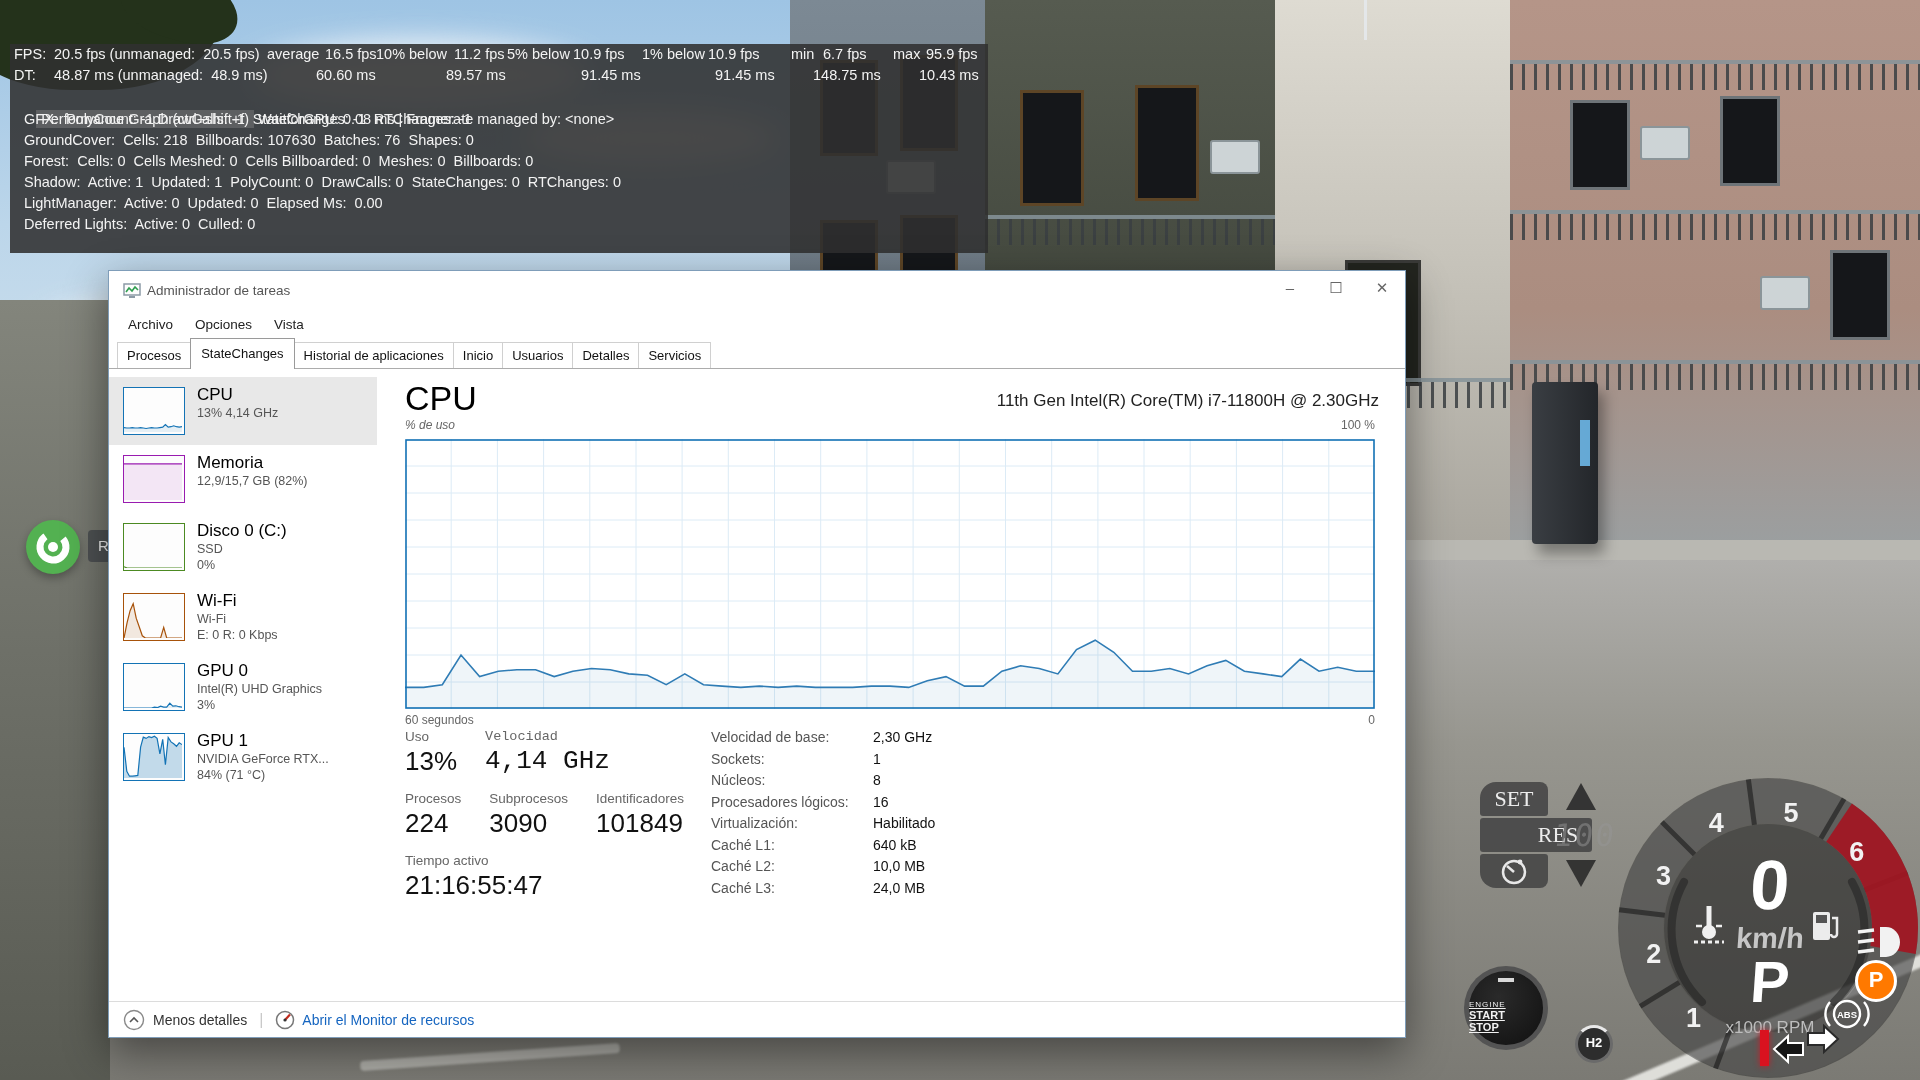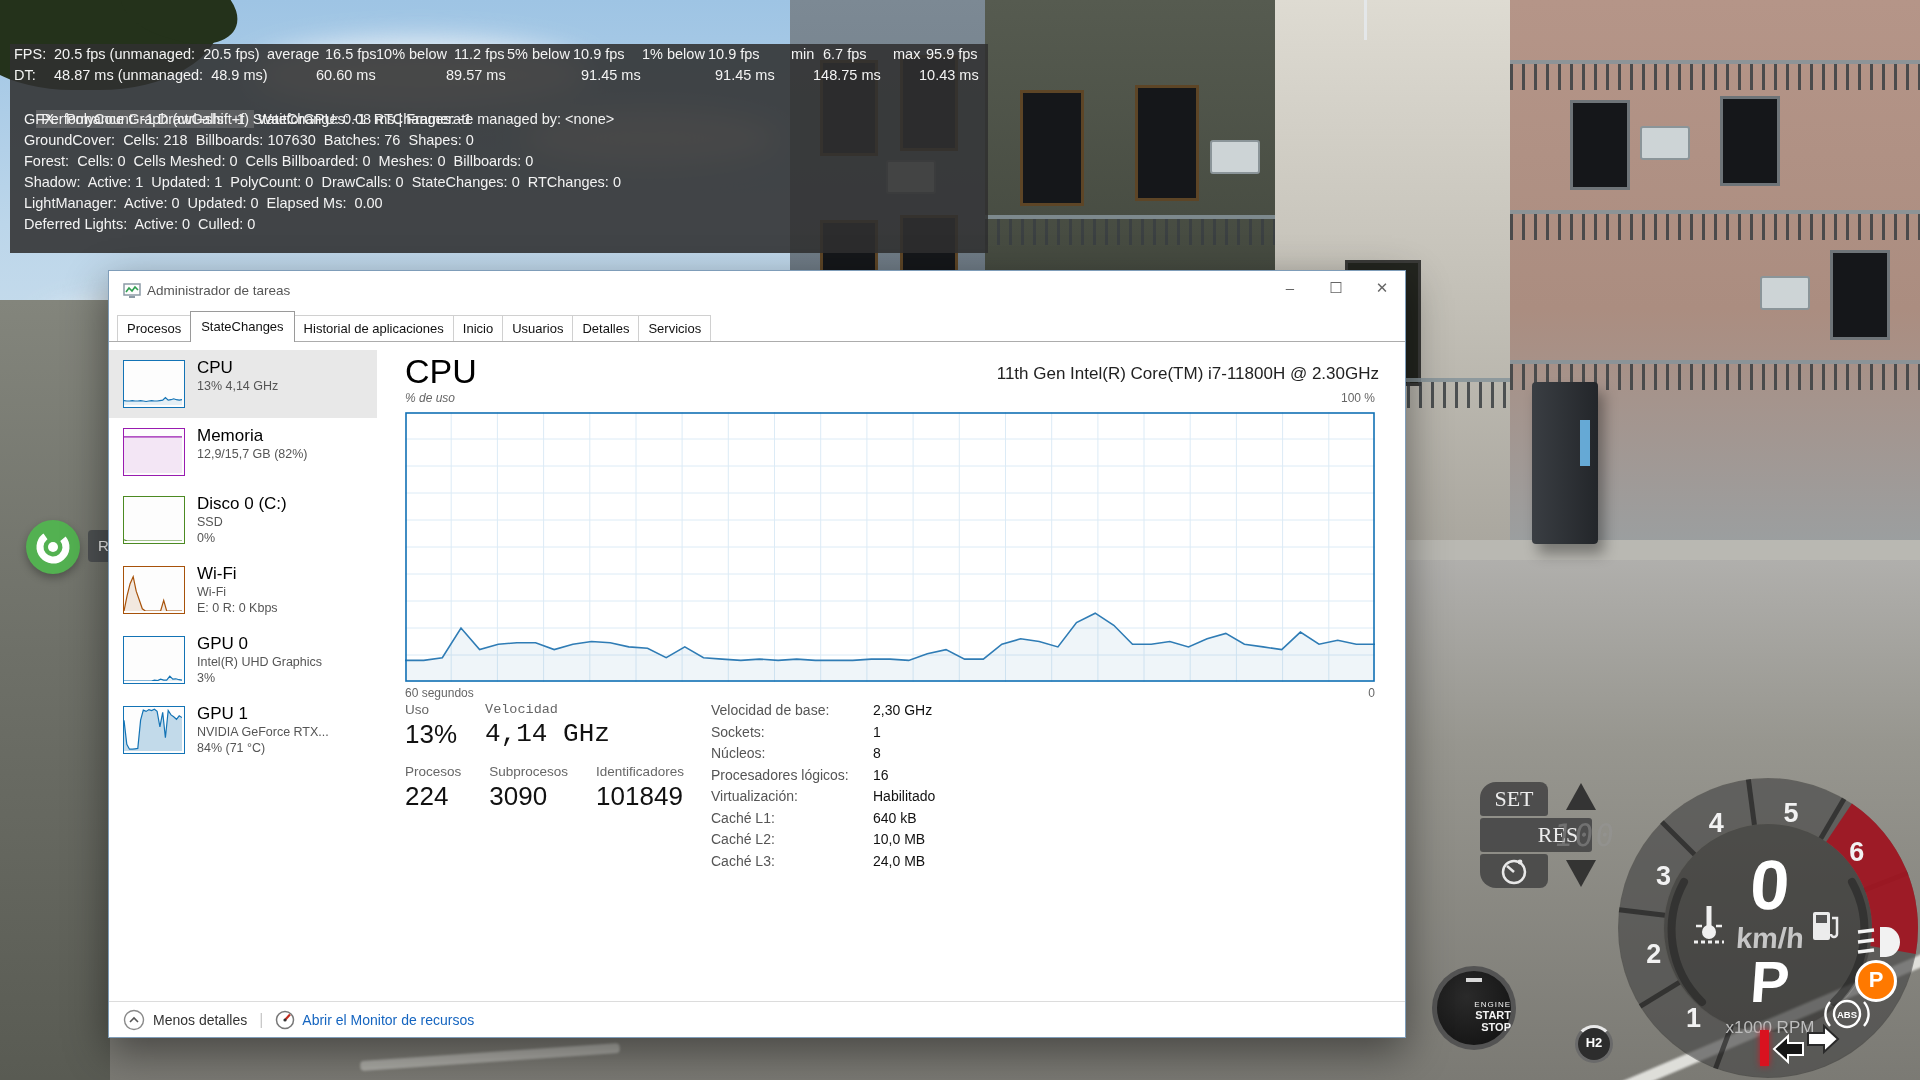--- a/index.html
+++ b/index.html
@@ -81,23 +81,23 @@
   .tm-less{display:flex;align-items:center;margin-left:14px;font-size:14px;color:#333;}
   .tm-sep{color:#c9c9c9;margin:0 12px;font-size:16px;}
   .tm-link{display:flex;align-items:center;font-size:14px;color:#1565c0;}
   
   #hud{position:absolute;inset:0;z-index:8;}
   .hbtn{position:absolute;left:1480px;width:68px;height:34px;background:rgba(72,72,72,.92);
     color:#ececec;font-family:"Liberation Serif",serif;font-size:22px;text-align:center;line-height:33px;}
   .tri{position:absolute;left:1566px;width:0;height:0;border-left:15px solid transparent;border-right:15px solid transparent;}
   .sevenseg{position:absolute;left:1554px;top:817px;font-family:"DejaVu Sans Mono",monospace;
     font-size:31px;color:rgba(150,150,150,.5);transform:skewX(-6deg);letter-spacing:2px;}
-  .engine{position:absolute;left:1432px;top:966px;width:74px;height:74px;border-radius:50%;
+  .engine{position:absolute;left:1464px;top:966px;width:74px;height:74px;border-radius:50%;
     background:radial-gradient(circle at 40% 35%,#2a2a2a,#101010);border:5px solid rgba(90,90,90,.9);
-    color:#f2f2f2;text-align:right;}
+    color:#f2f2f2;text-align:left;text-decoration:underline;}
   .engine .e1{font-size:8px;margin-top:18px;letter-spacing:1px;}
   .engine .e2{font-size:11px;font-weight:bold;line-height:12px;}
   .engine .dash{width:16px;height:4px;background:#d9d9d9;margin:7px auto 0;}
   .h2badge{position:absolute;left:1575px;top:1025px;width:32px;height:32px;border-radius:50%;
     background:#2d2d2d;border:3px solid #6a6a6a;border-top-color:#e9e9e9;color:#fff;
     font-size:13px;font-weight:bold;text-align:center;line-height:30px;}
   .hudtxt{position:absolute;color:#fff;text-align:center;transform:skewX(-4deg);}
   .parkbtn{position:absolute;left:1855px;top:960px;width:36px;height:36px;border-radius:50%;background:#ff7900;
     border:3px solid #fff;color:#fff;font-weight:bold;font-size:22px;text-align:center;line-height:34px;}
   .needle{position:absolute;left:1760px;top:1030px;width:9px;height:36px;background:#d9121f;box-shadow:0 0 6px rgba(217,18,31,.8);}
@@ -275,20 +275,25 @@
       <polyline points="3,9 6,5 9,8 12,4 15,7" fill="none" stroke="#2e9e4f" stroke-width="1.6"></polyline>
       <rect x="6" y="13" width="6" height="2" fill="#8c9aa6"></rect>
     </svg>
     <span class="tm-title">Administrador de tareas</span>
     <div class="tm-ctrls">
       <div class="tm-ctrl">–</div>
       <div class="tm-ctrl">☐</div>
       <div class="tm-ctrl">✕</div>
     </div>
   </div>
+  <div class="tm-menubar" id="tm-menubar">
+      <span class="tm-menu">Archivo</span>
+      <span class="tm-menu">Opciones</span>
+      <span class="tm-menu">Vista</span>
+    </div>
   <div class="tm-tabs" id="tm-tabs">
       <div class="tm-tab">Procesos</div>
       <div class="tm-tab active">StateChanges</div>
       <div class="tm-tab">Historial de aplicaciones</div>
       <div class="tm-tab">Inicio</div>
       <div class="tm-tab">Usuarios</div>
       <div class="tm-tab">Detalles</div>
       <div class="tm-tab">Servicios</div>
     </div>
 
@@ -420,20 +425,26 @@
             </div>
             <div class="bigstat" style="padding-right: 28px;">
               <div class="lbl">Subprocesos</div>
               <div class="val">3090</div>
             </div>
             <div class="bigstat" style="margin-right: 0px; padding-right: 28px;">
               <div class="lbl">Identificadores</div>
               <div class="val">101849</div>
             </div>
           </div>
+          <div style="display: flex; margin-bottom: 14px;">
+            <div class="bigstat" style="margin-right: 0px; padding-right: 28px;">
+              <div class="lbl">Tiempo activo</div>
+              <div class="val">21:16:55:47</div>
+            </div>
+          </div>
         </div>
       <div class="tm-specs" id="tm-specs">
           <div class="spec-row">
             <div class="sl">Velocidad de base:</div>
             <div class="sv">2,30 GHz</div>
           </div>
           <div class="spec-row">
             <div class="sl">Sockets:</div>
             <div class="sv">1</div>
           </div>

